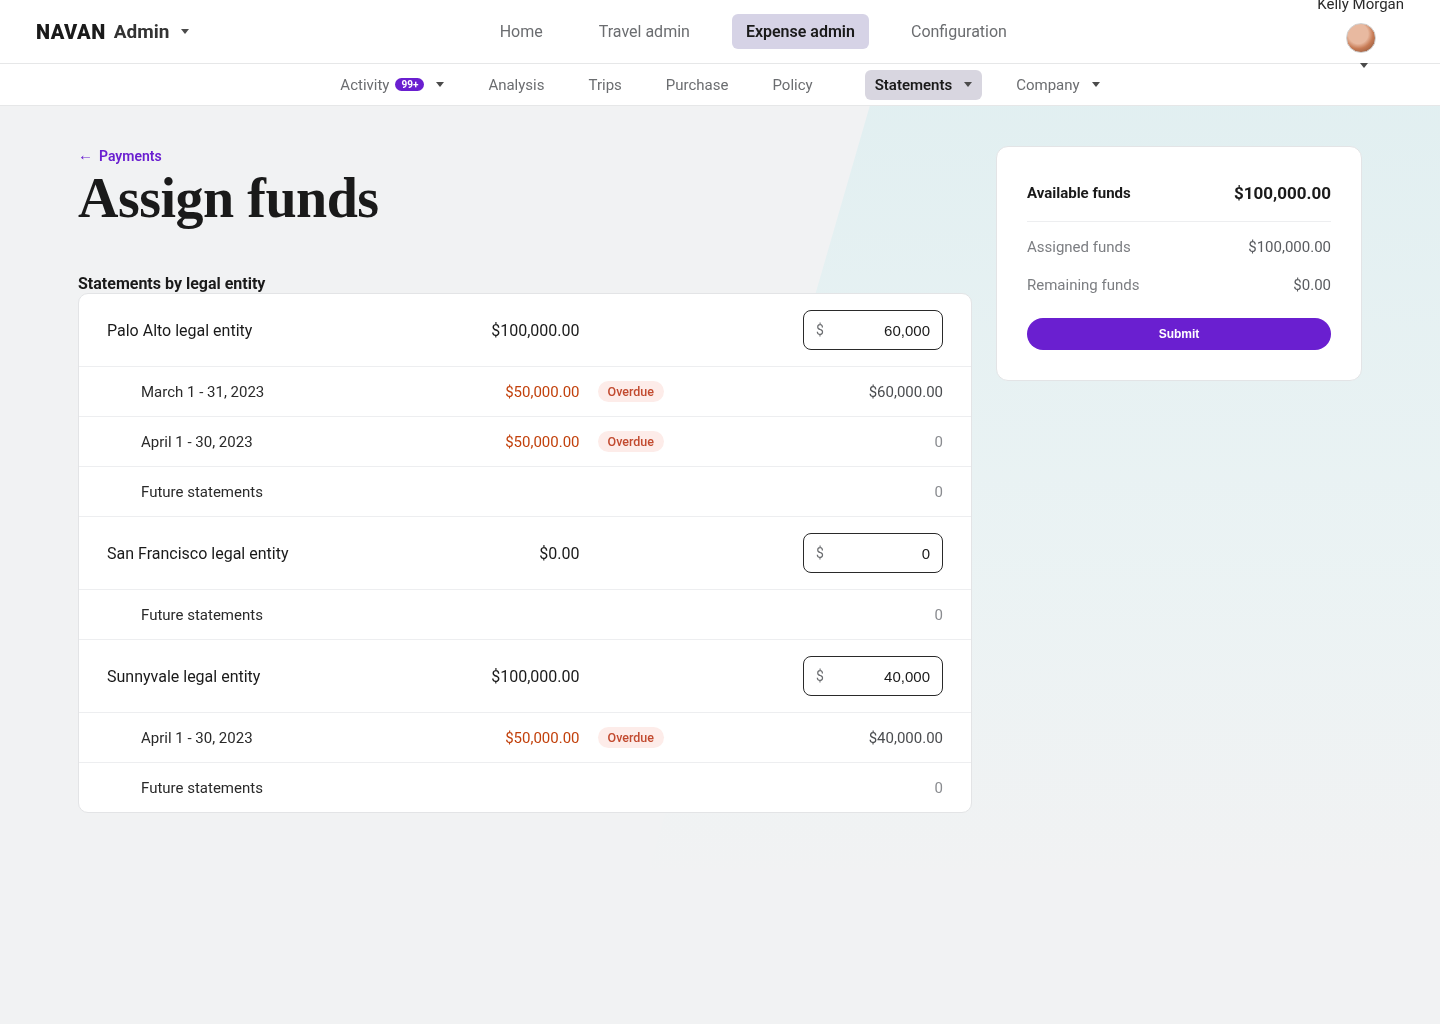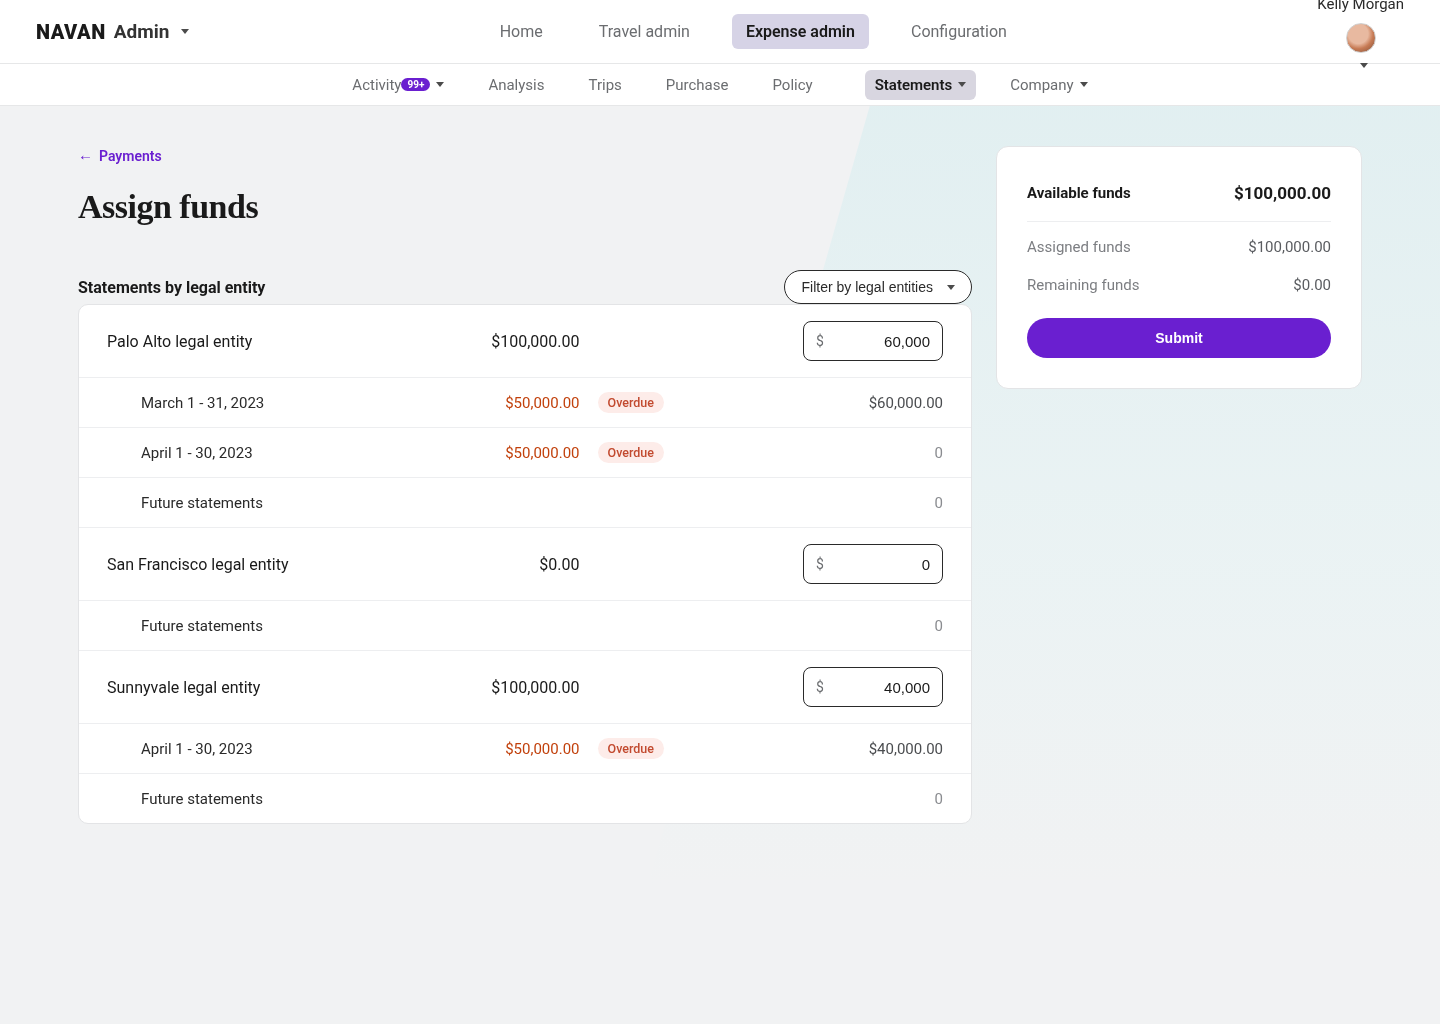--- a/index.html
+++ b/index.html
@@ -92,20 +92,21 @@
   }
   .subnav .item {
     color: #6b6d70;
     font-size: 15px;
     text-decoration: none;
     padding: 6px 10px;
     border-radius: 6px;
     cursor: pointer;
     display: inline-flex;
     align-items: center;
+    gap: 6px;
   }
   .subnav .item.active {
     background: #d8d6e0;
     color: #1a1a1a;
     font-weight: 600;
     margin-left: 18px;
   }
   .badge99 {
     background: #6a1fd0;
     color: #fff;
@@ -148,24 +149,24 @@
     align-items: center;
     gap: 6px;
     cursor: pointer;
   }
   .back-link .arrow {
     font-size: 15px;
     line-height: 1;
   }
   h1.page-title {
     font-family: Georgia, "Times New Roman", serif;
-    font-size: 34px;
+    font-size: 56px;
     font-weight: 700;
     color: #1a1a1a;
-    margin-top: 24px;
+    margin-top: 2px;
     letter-spacing: -0.5px;
   }
   
   .section-head {
     display: flex;
     align-items: center;
     justify-content: space-between;
     margin-top: 44px;
   }
   .section-head .label {
@@ -311,24 +312,24 @@
   .side-row .k { color: #7c7e82; font-size: 15px; }
   .side-row.primary .k { color: #1a1a1a; }
   .side-row .v { color: #5a5c60; font-size: 15px; }
   .side-row.primary .v { color: #1a1a1a; font-size: 17px; }
   .submit-btn {
     margin-top: 14px;
     width: 100%;
     background: #6a1fd0;
     color: #fff;
     border: none;
-    font-size: 14px;
+    font-size: 12px;
     font-weight: 600;
     border-radius: 22px;
-    height: 40px;
+    height: 32px;
     cursor: pointer;
   }
 </style>
 </head>
 <body>
 
 <div class="topbar">
   <div class="brand">
     <span class="logo">NAVAN</span>
     <span class="suffix">Admin</span>
@@ -372,24 +373,20 @@
   <div class="content">
     <div class="main-col">
       <a class="back-link">
         <span class="arrow">←</span>
         <span>Payments</span>
       </a>
       <h1 class="page-title">Assign funds</h1>
 
       <div class="section-head">
         <div class="label">Statements by legal entity</div>
-        <button class="filter-btn">
-          <span>Filter by legal entities</span>
-          <span class="caret-down"></span>
-        </button>
       </div>
 
       <div class="table-card">
 
         <div id="entities-container">
             <div class="entity-group">
               <div class="entity-row">
                 <div class="entity-name">Palo Alto legal entity</div>
                 <div class="balance">$100,000.00</div>
                 <div class="status-cell"></div>

